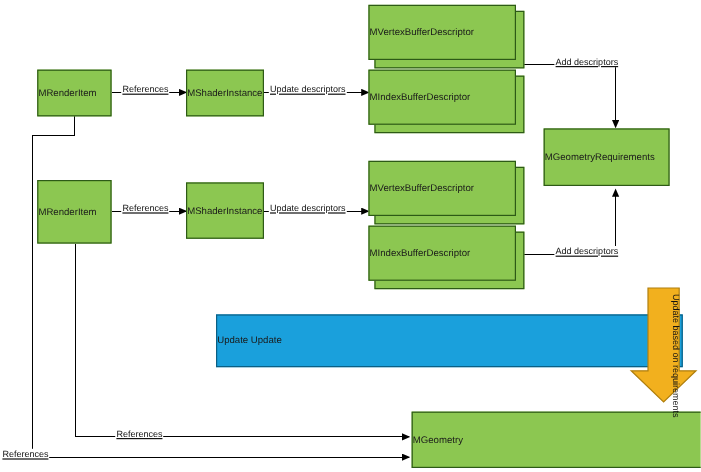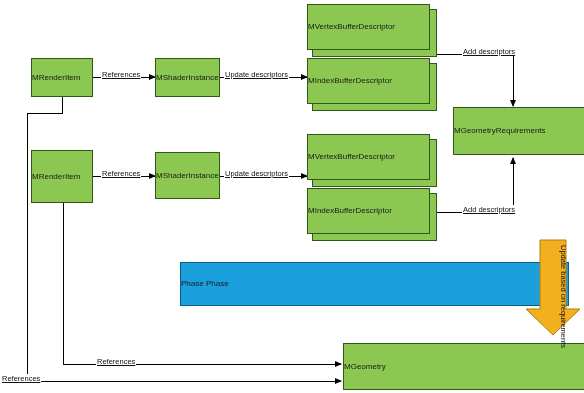--- a/index.html
+++ b/index.html
@@ -123,26 +123,26 @@
   </div>
 
   <div class="node green" style="left:307px;top:134px;width:123px;height:46px;">
     <span>MVertexBufferDescriptor</span>
   </div>
 
   <div class="node green" style="left:307px;top:188px;width:123px;height:46px;">
     <span>MIndexBufferDescriptor</span>
   </div>
 
-  <div class="node green" style="left:453px;top:107px;width:132px;height:48px;">
+  <div class="node green" style="left:453px;top:107px;width:105px;height:48px;">
     <span>MGeometryRequirements</span>
   </div>
 
   <div class="node blue" style="left:180px;top:262px;width:389px;height:44px;">
-    <span>Phase Phase</span>
+    <span>Update Update</span>
   </div>
 
   <div class="node green" style="left:343px;top:343px;width:266px;height:47px;">
     <span>MGeometry</span>
   </div>
 
   <svg class="arrow-shape" style="left:524px;top:239px;width:58px;height:98px;" viewBox="0 0 58 98" xmlns="http://www.w3.org/2000/svg">
     <path d="M16,1 L42,1 L42,70 L56,70 L29,96 L2,70 L16,70 Z" fill="#F2B01E" stroke="#b07f0d" stroke-width="1"></path>
   </svg>
   <div class="arrow-text" style="left:538px;top:245px;width:30px;height:85px;">Update based on requirements</div>

